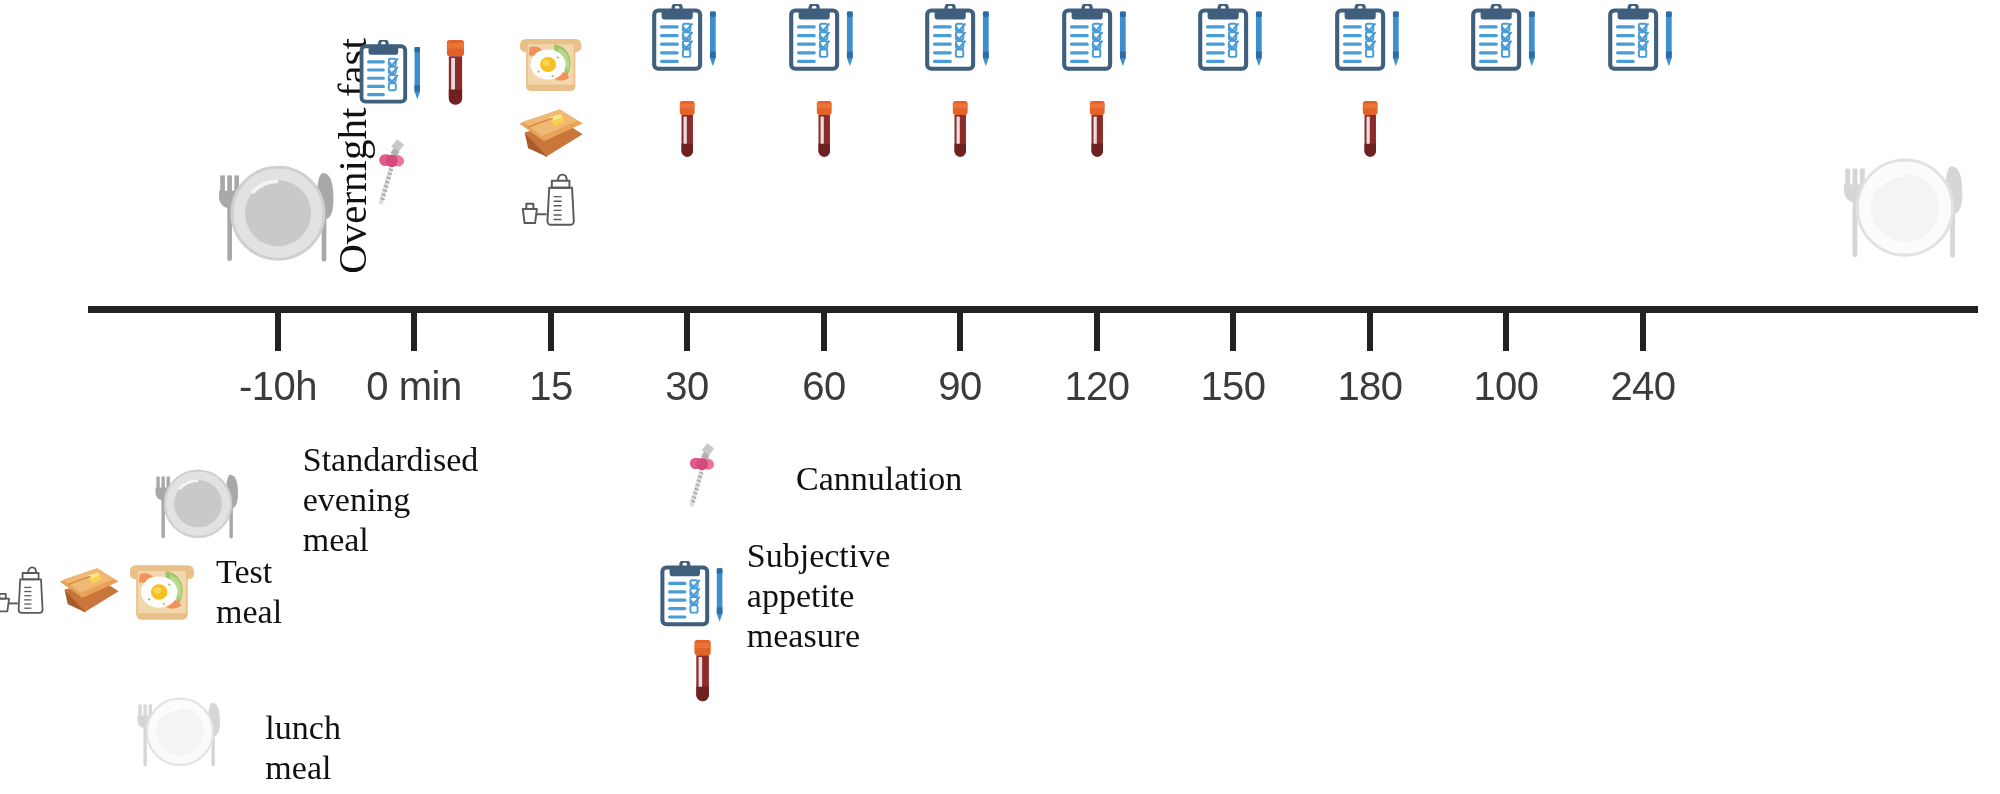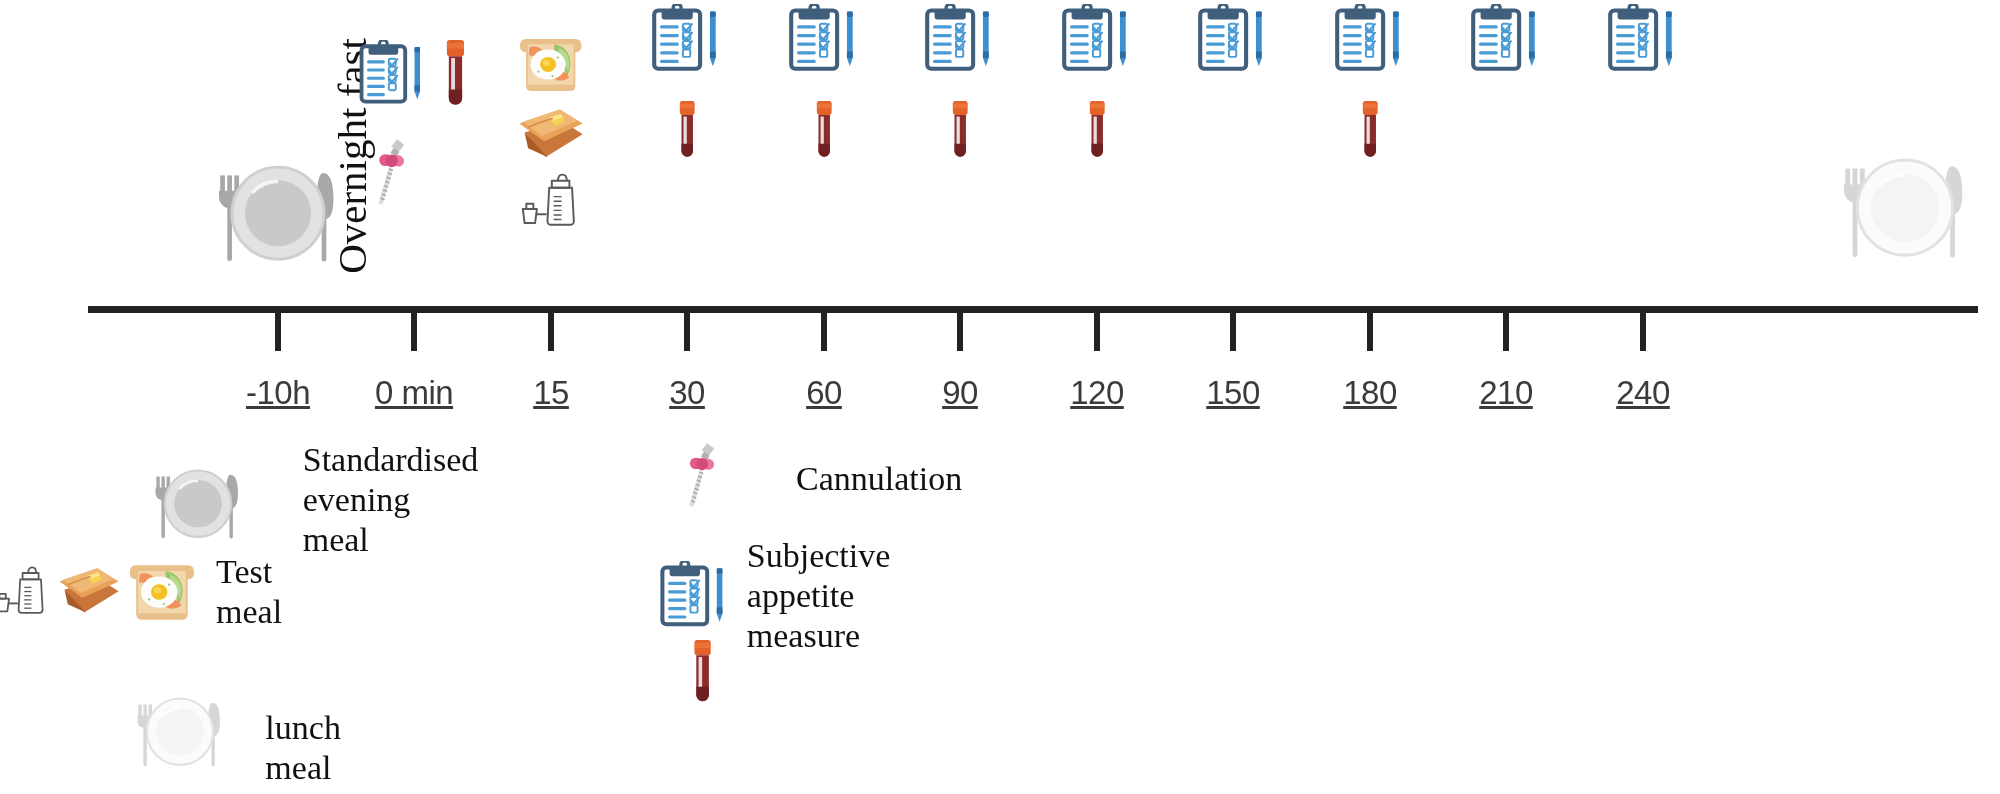--- a/index.html
+++ b/index.html
@@ -36,28 +36,27 @@
     position: absolute;
     top: 313px;
     width: 6px;
     height: 38px;
     background: #222222;
     transform: translateX(-3px);
   }
 
   .tick-label {
     position: absolute;
-    top: 374px;
+    top: 364px;
     transform: translateX(-50%);
     font-family: "Liberation Sans", "DejaVu Sans", sans-serif;
-    font-size: 33px;
+    font-size: 40px;
     color: #3b3b3b;
     white-space: nowrap;
     letter-spacing: -0.5px;
-    text-decoration: underline;
   }
 
   
   .col {
     position: absolute;
     transform: translateX(-50%);
     display: flex;
     flex-direction: column;
     align-items: center;
   }
@@ -554,21 +553,21 @@
   <div id="tick-labels-layer">
       <div class="tick-label" style="left: 278px;">-10h</div>
       <div class="tick-label" style="left: 414px;">0 min</div>
       <div class="tick-label" style="left: 551px;">15</div>
       <div class="tick-label" style="left: 687px;">30</div>
       <div class="tick-label" style="left: 824px;">60</div>
       <div class="tick-label" style="left: 960px;">90</div>
       <div class="tick-label" style="left: 1097px; text-align: right;">120</div>
       <div class="tick-label" style="left: 1233px;">150</div>
       <div class="tick-label" style="left: 1370px;">180</div>
-      <div class="tick-label" style="left: 1506px;">210</div>
+      <div class="tick-label" style="left: 1506px;">100</div>
       <div class="tick-label" style="left: 1643px;">240</div>
     </div>
 
 </div>
 
 <div id="legend">
   <div class="legend-col" id="legend-left">
       <div class="legend-row" style="top: 0px; left: 110px;">
         <div class="legend-icons" style="width: 180px; justify-content: center;">
           <span class="ic"><svg width="102" height="93.5" viewBox="0 0 102 93.5" xmlns="http://www.w3.org/2000/svg">

